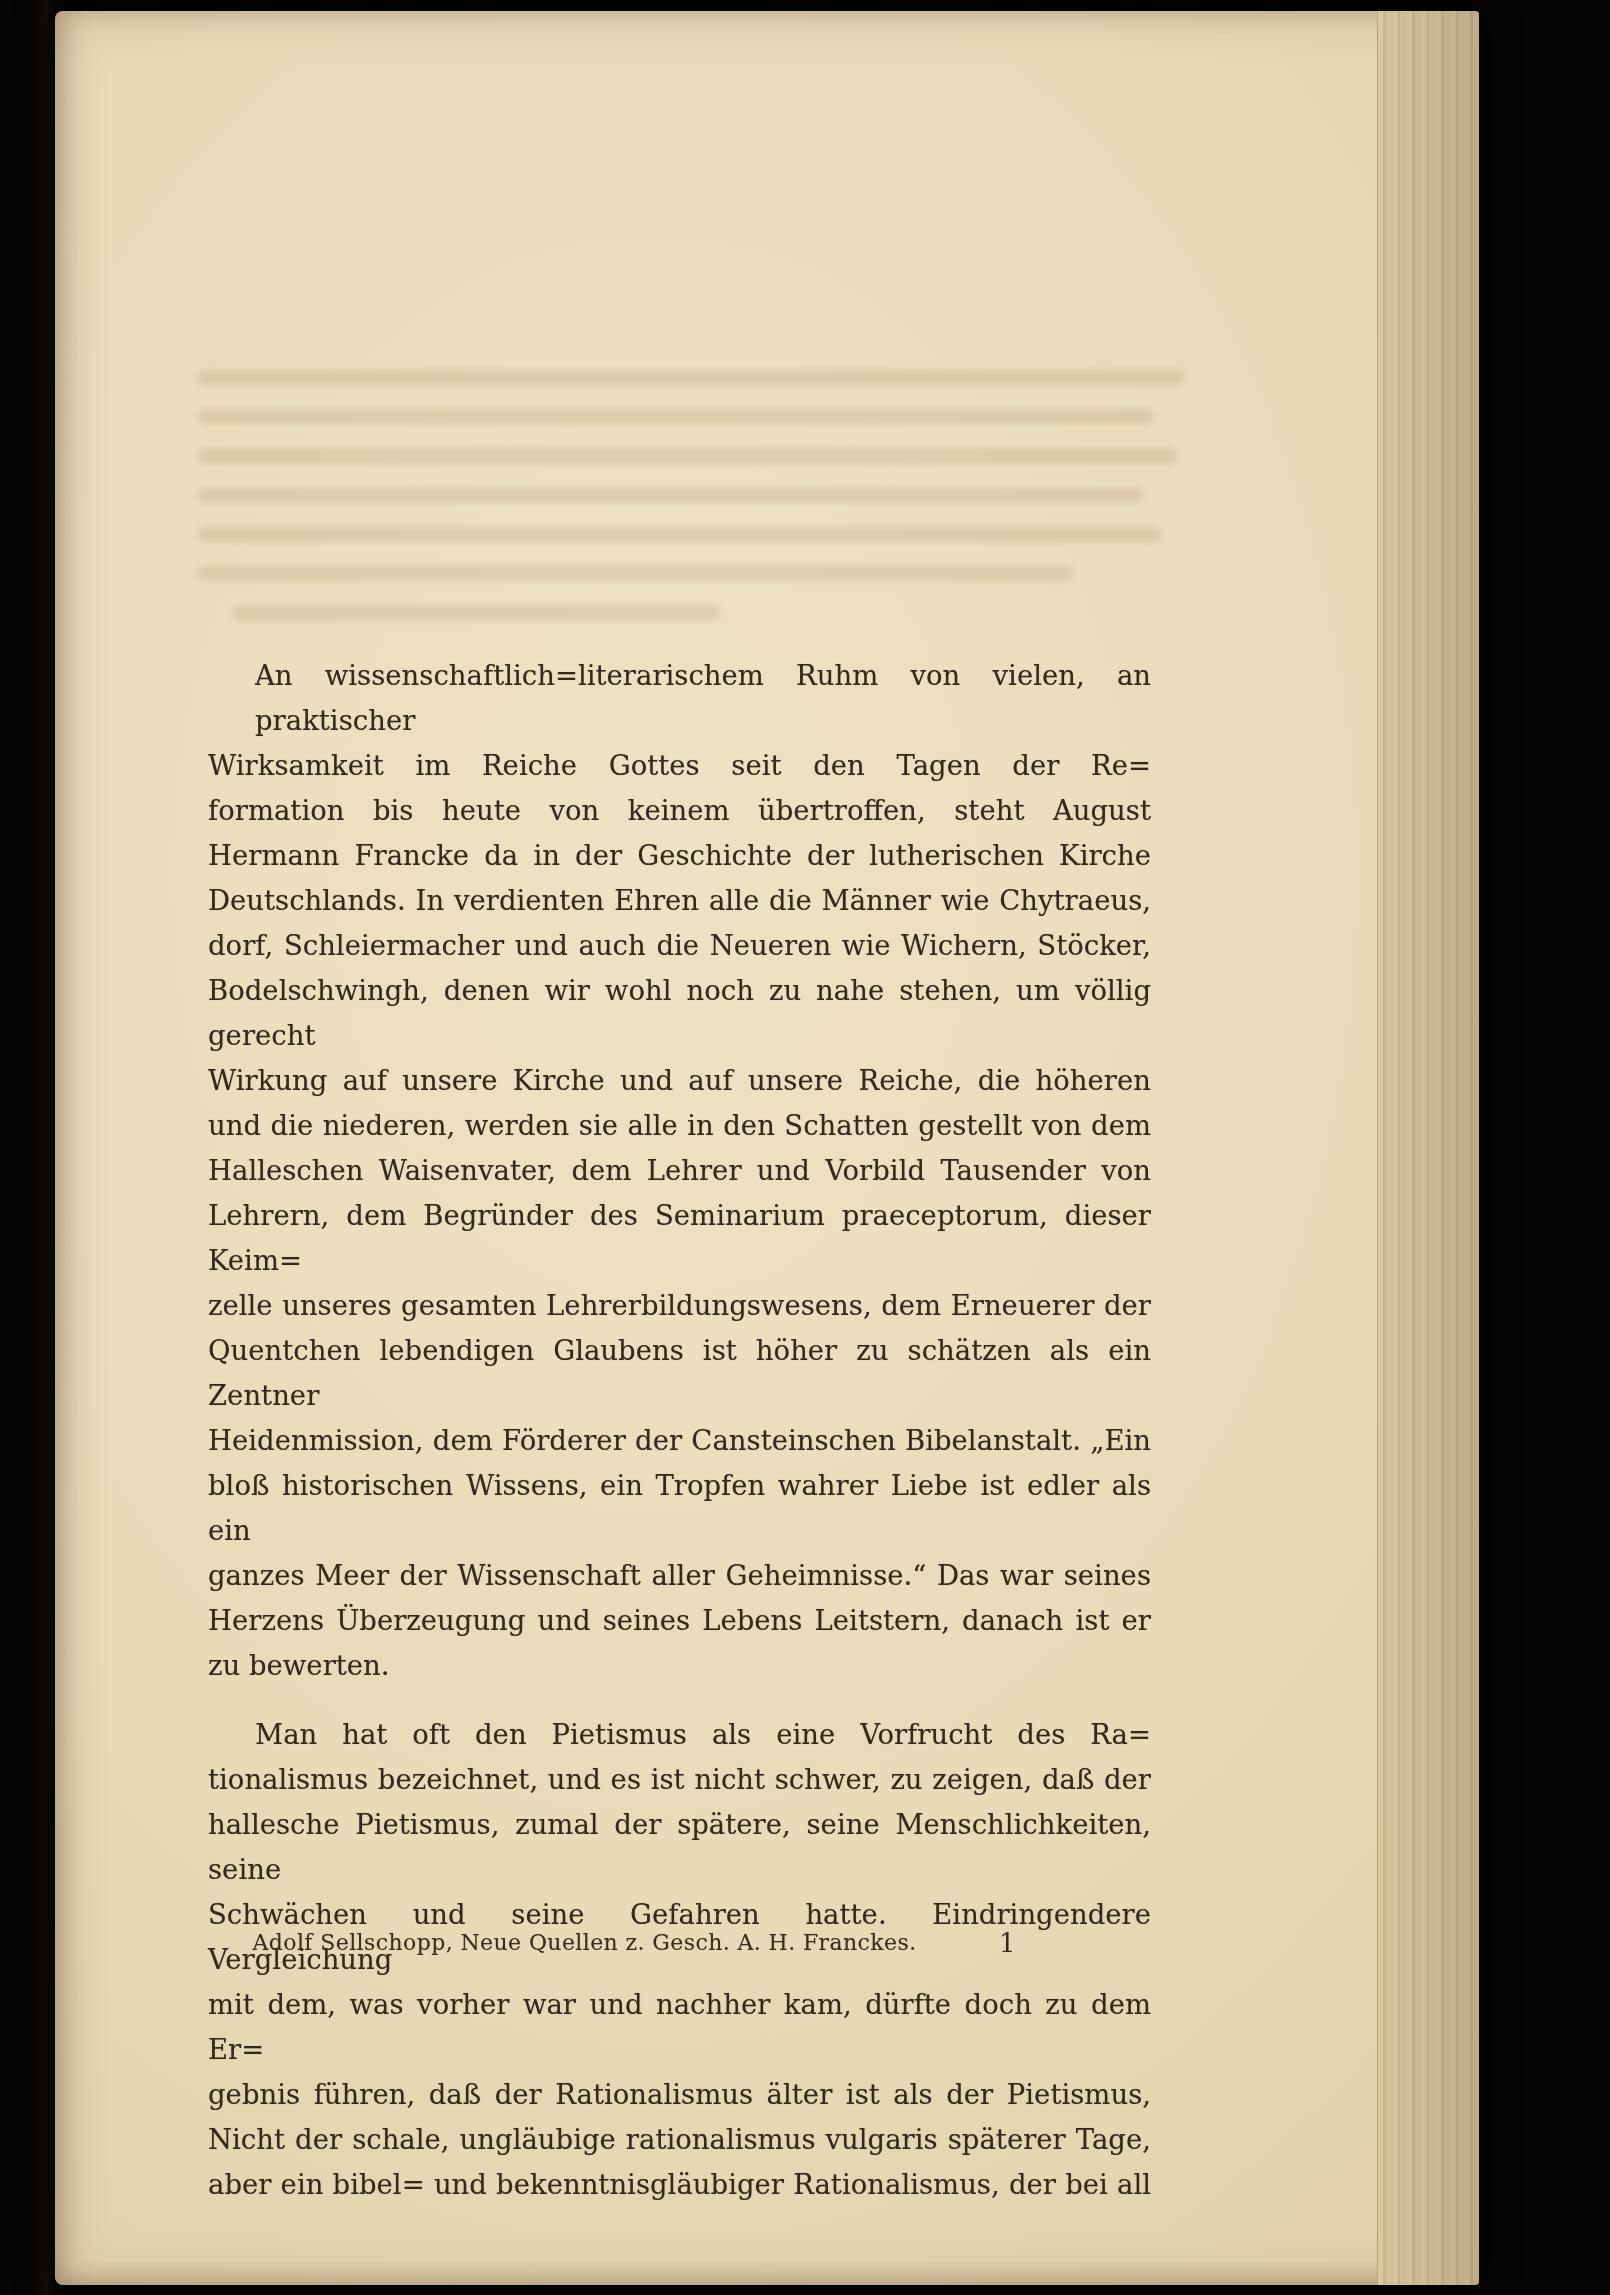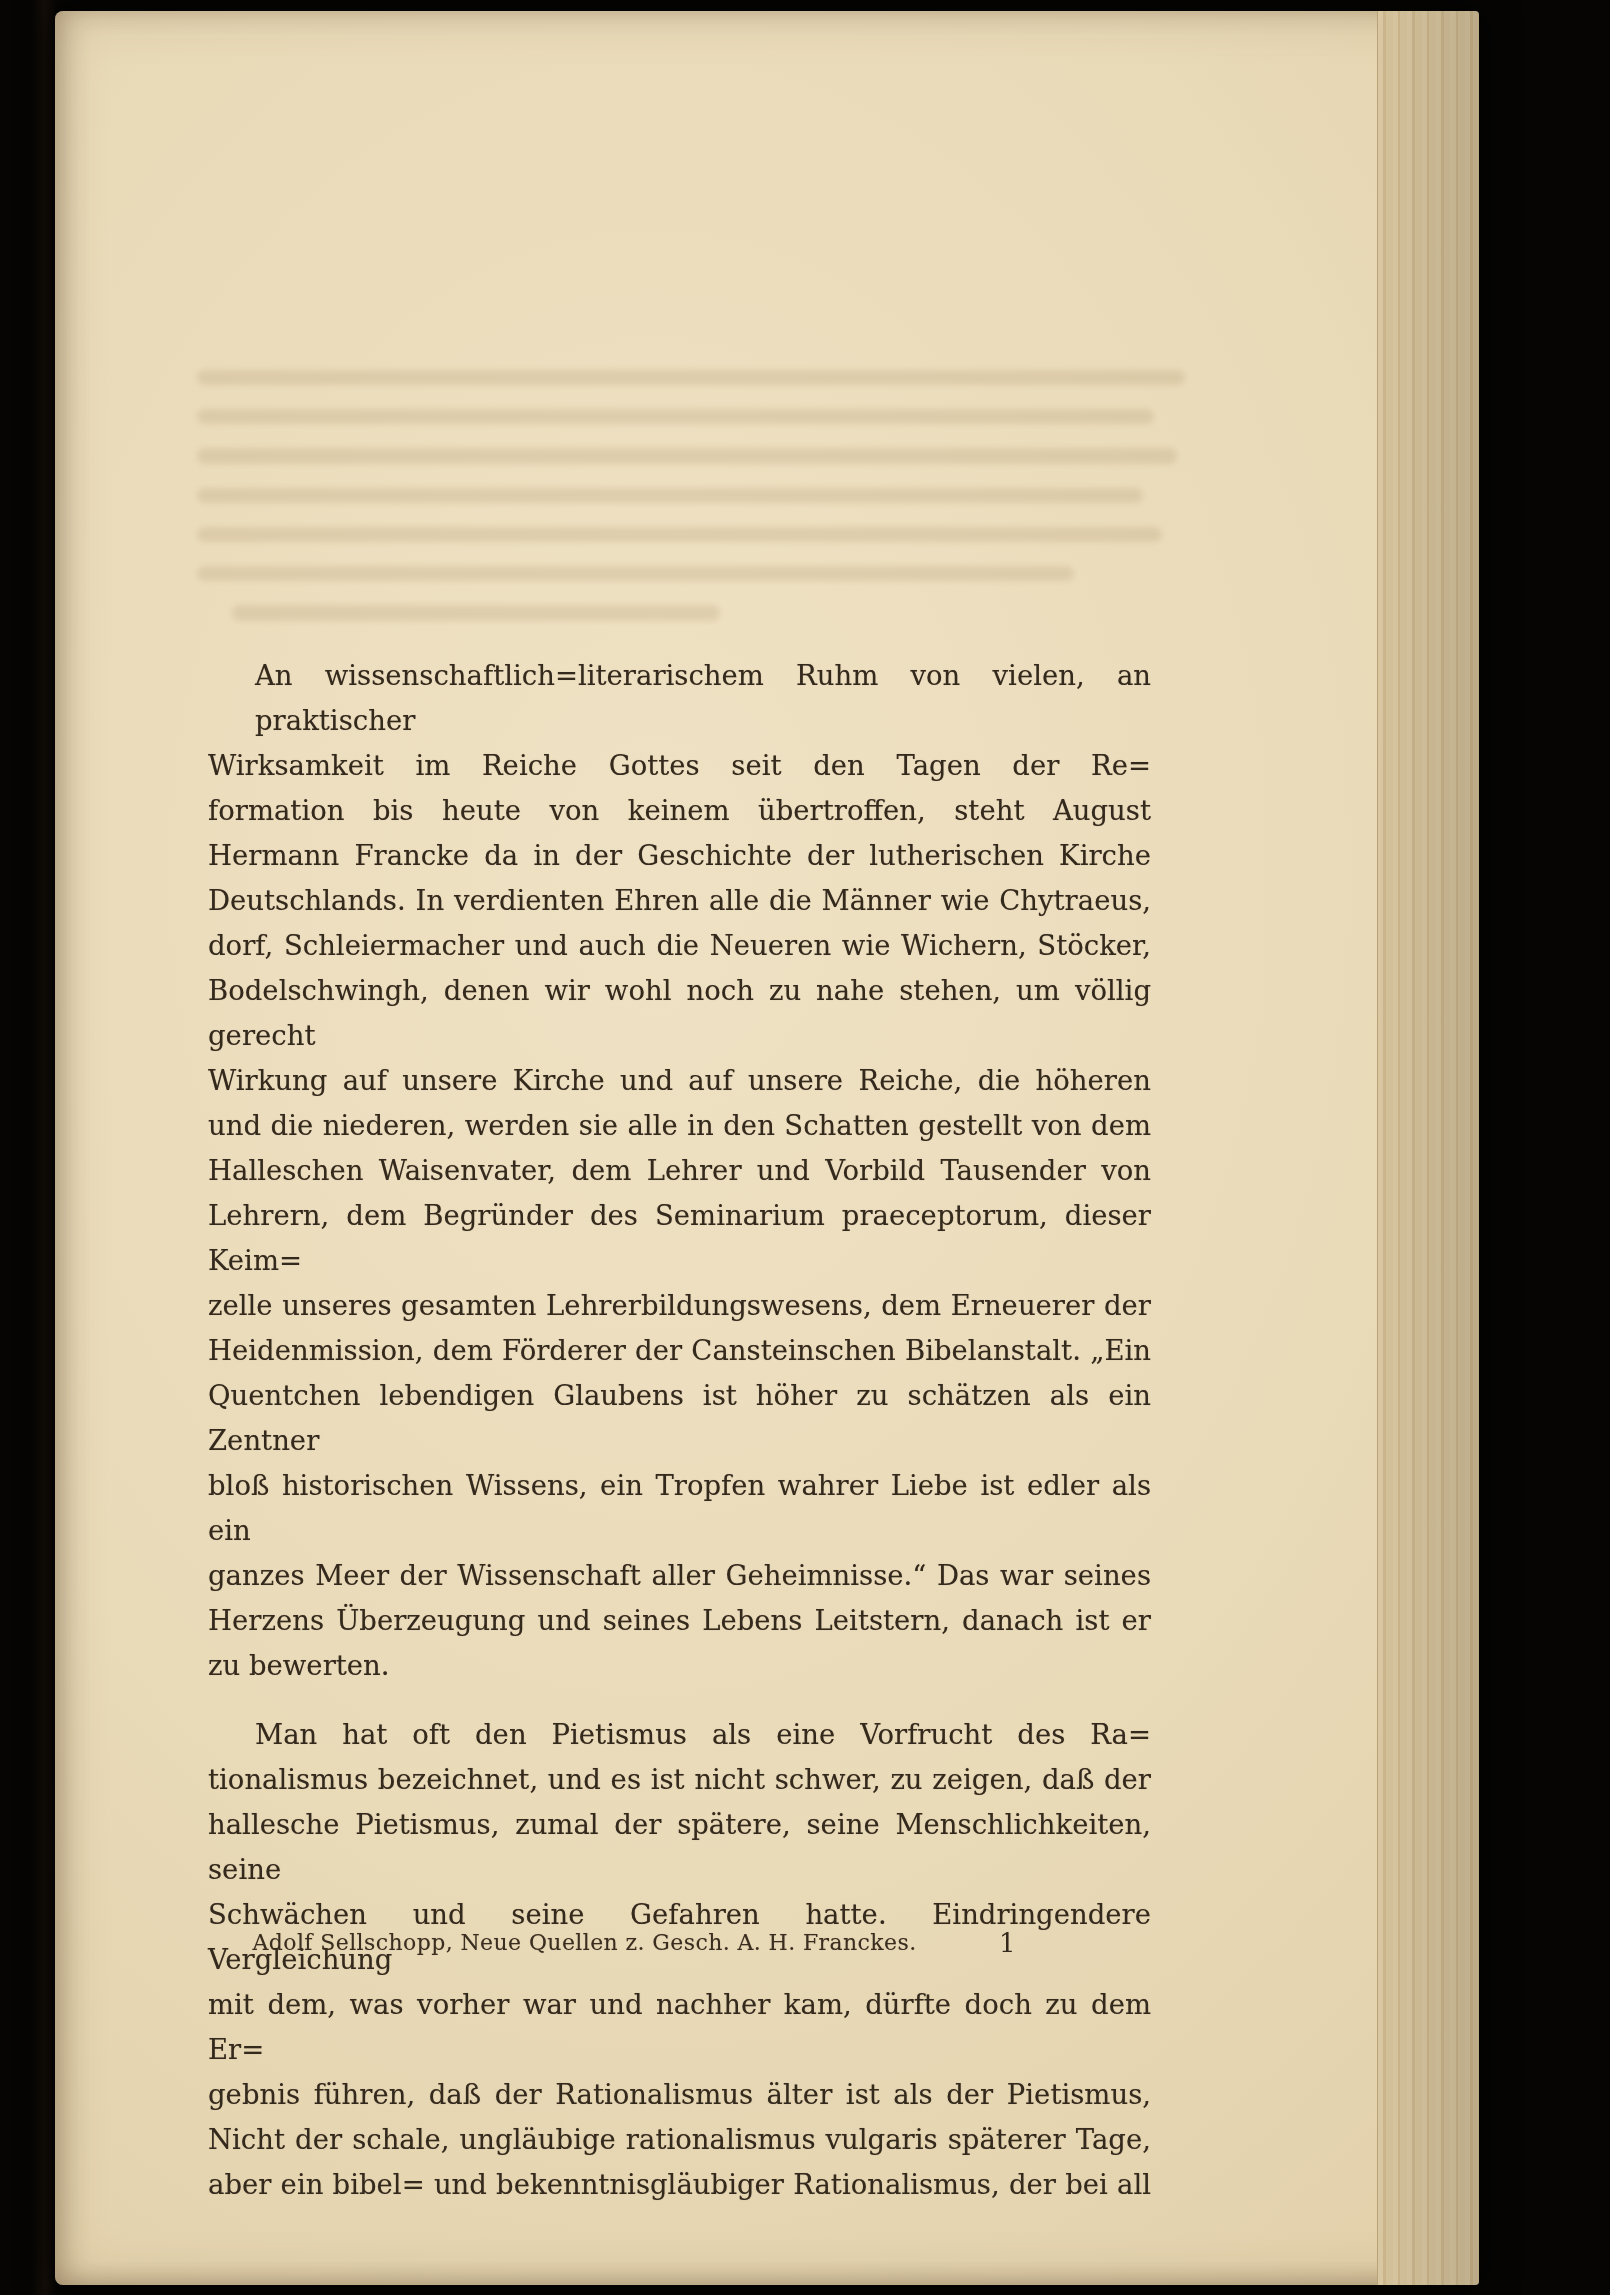--- a/index.html
+++ b/index.html
@@ -99,22 +99,22 @@
       <div class="line">formation bis heute von keinem übertroffen, steht August</div>
       <div class="line">Hermann Francke da in der Geschichte der lutherischen Kirche</div>
       <div class="line">Deutschlands. In verdienten Ehren alle die Männer wie Chytraeus,</div>
       <div class="line">dorf, Schleiermacher und auch die Neueren wie Wichern, Stöcker,</div>
       <div class="line">Bodelschwingh, denen wir wohl noch zu nahe stehen, um völlig gerecht</div>
       <div class="line">Wirkung auf unsere Kirche und auf unsere Reiche, die höheren</div>
       <div class="line">und die niederen, werden sie alle in den Schatten gestellt von dem</div>
       <div class="line">Halleschen Waisenvater, dem Lehrer und Vorbild Tausender von</div>
       <div class="line">Lehrern, dem Begründer des Seminarium praeceptorum, dieser Keim=</div>
       <div class="line">zelle unseres gesamten Lehrerbildungswesens, dem Erneuerer der</div>
+      <div class="line">Quentchen lebendigen Glaubens ist höher zu schätzen als ein Zentner</div>
       <div class="line">Heidenmission, dem Förderer der Cansteinschen Bibelanstalt. „Ein</div>
-      <div class="line">Quentchen lebendigen Glaubens ist höher zu schätzen als ein Zentner</div>
       <div class="line">bloß historischen Wissens, ein Tropfen wahrer Liebe ist edler als ein</div>
       <div class="line">ganzes Meer der Wissenschaft aller Geheimnisse.“ Das war seines</div>
       <div class="line">Herzens Überzeugung und seines Lebens Leitstern, danach ist er</div>
       <div class="line short">zu bewerten.</div>
       <div class="line indent para-start">Man hat oft den Pietismus als eine Vorfrucht des Ra=</div>
       <div class="line">tionalismus bezeichnet, und es ist nicht schwer, zu zeigen, daß der</div>
       <div class="line">hallesche Pietismus, zumal der spätere, seine Menschlichkeiten, seine</div>
       <div class="line">Schwächen und seine Gefahren hatte. Eindringendere Vergleichung</div>
       <div class="line">mit dem, was vorher war und nachher kam, dürfte doch zu dem Er=</div>
       <div class="line">gebnis führen, daß der Rationalismus älter ist als der Pietismus,</div>

